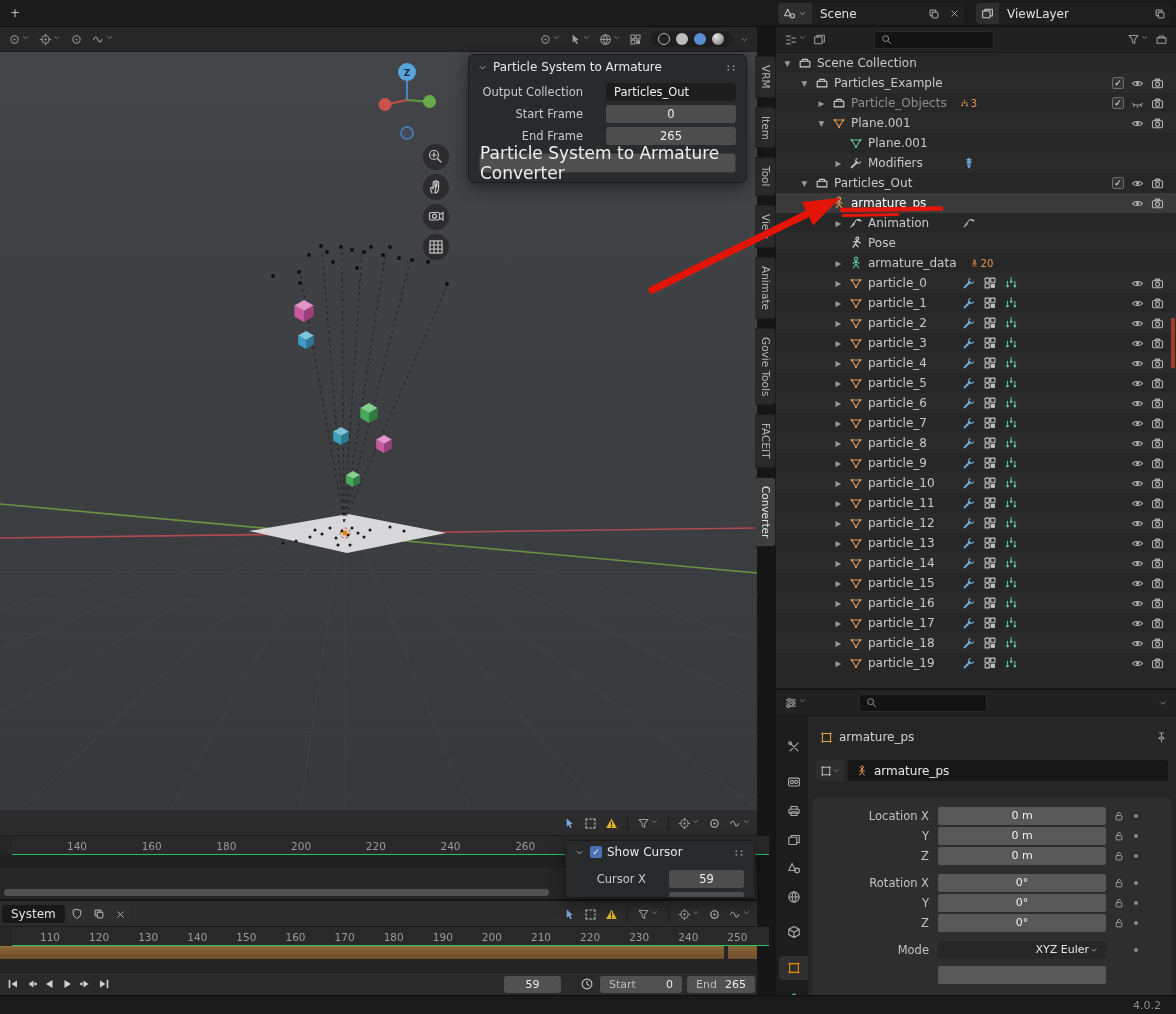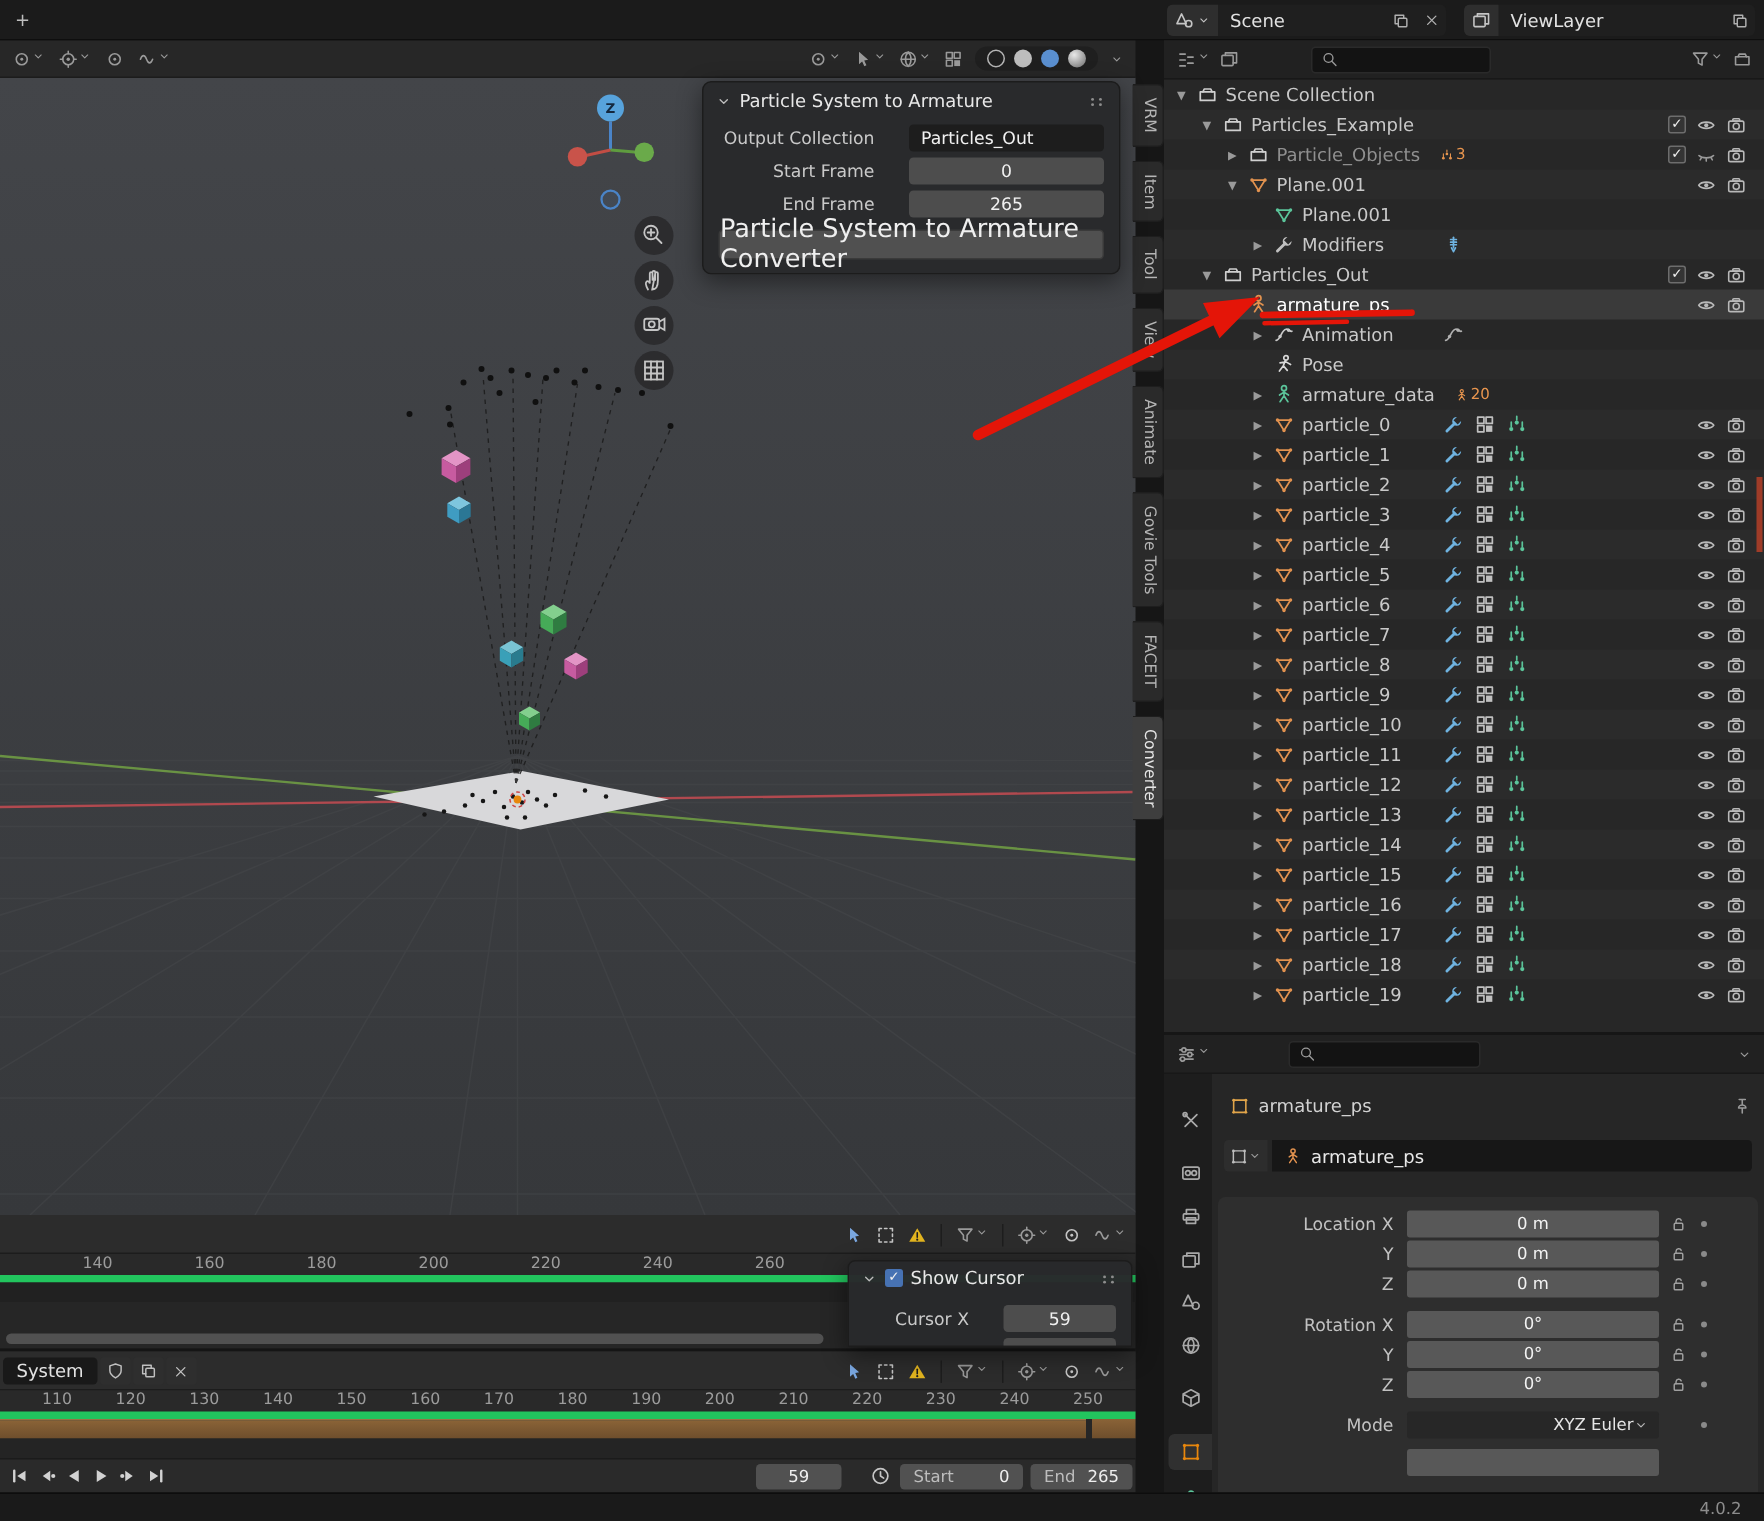--- a/index.html
+++ b/index.html
@@ -62,21 +62,21 @@
 .tf-field{width:168px;height:18px;background:#585858;border-radius:2px;color:#f2f2f2;font-size:11px;display:flex;align-items:center;justify-content:center;flex:none}
 .tf-field.drop{background:#272727;justify-content:flex-end;padding:0 7px;color:#e6e6e6}
 .tf-dot{width:4px;height:4px;border-radius:50%;background:#8a8a8a;margin-left:9px;flex:none}
 .tf-lock{margin-left:7px;display:flex;flex:none;color:#9f9f9f}
 
 #tl1{position:absolute;left:0;top:810px;width:757px;height:89px;background:#262626}
 #ds{position:absolute;left:0;top:899px;width:757px;height:73px;background:#262626;border-top:2px solid #151515}
 .ed-head{position:absolute;left:0;top:0;width:100%;height:26px;background:#2c2c2c;border-bottom:1px solid #1c1c1c}
 .hicons{position:absolute;right:6px;top:0;height:26px;display:flex;align-items:center;gap:8px}
 .hsep{width:1px;height:15px;background:#1d1d1d;margin:0 1px}
-.ruler{position:absolute;left:0;width:100%;height:19px;background:#292929;border-bottom:5px solid #22c55e}
+.ruler{position:absolute;left:12px;width:100%;height:19px;background:#292929;border-bottom:1px solid #22c55e}
 .rlab{position:absolute;bottom:2px;transform:translateX(-50%);font-size:10.5px;color:#9b9b9b}
 .fld{background:#515151;border-radius:3px;color:#eee;text-align:center;font-size:11px;height:17px;display:flex;align-items:center;justify-content:center}
 
 #playbar{position:absolute;left:0;top:972px;width:757px;height:23px;background:#2a2a2a;border-top:1px solid #1b1b1b;display:flex;align-items:center}
 .pbtn{width:18px;height:17px;display:flex;align-items:center;justify-content:center;color:#d2d2d2}
 #statusbar{position:absolute;left:0;top:995px;width:1176px;height:19px;background:#1a1a1a;border-top:1px solid #0d0d0d;display:flex;align-items:center;justify-content:flex-end;padding:0 15px;color:#8c8c8c;font-size:11px}
 #annotation{position:absolute;left:0;top:0;z-index:60;pointer-events:none}
 .chevi{color:#9a9a9a;display:flex}
 </style>
 </head>

